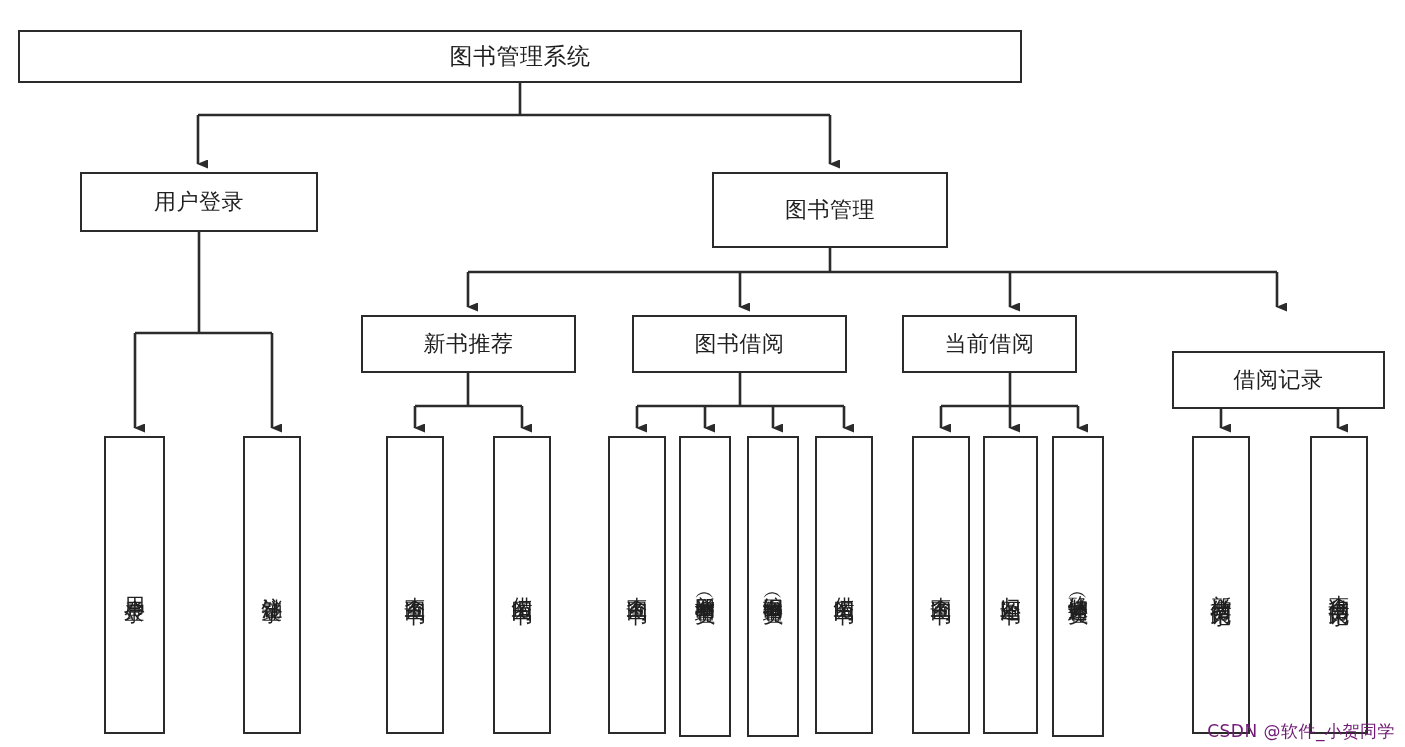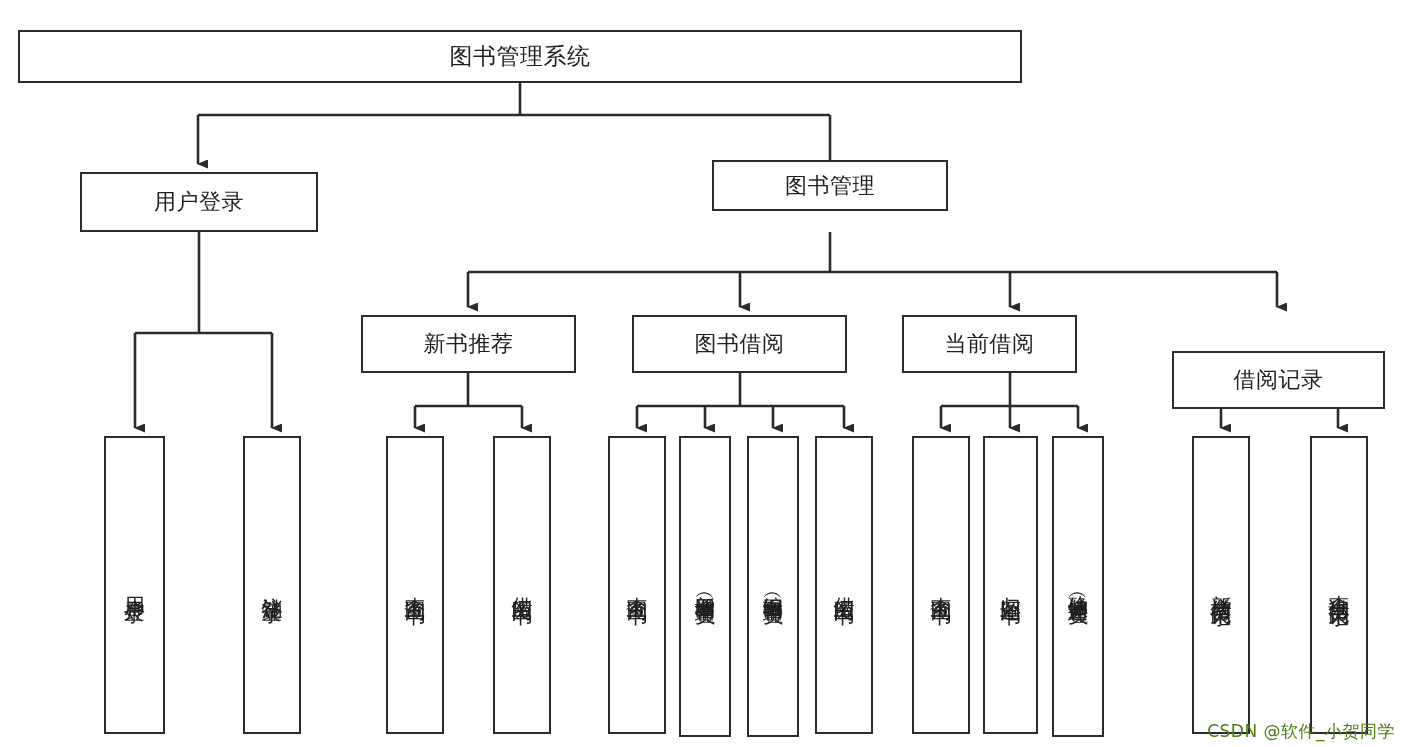--- a/index.html
+++ b/index.html
@@ -66,21 +66,21 @@
   }
   .node.vert.tall .node-label {
     font-size: 20px;
     letter-spacing: 1.5px;
   }
   #watermark {
     position: absolute;
     right: 10px;
     bottom: 4px;
     font-size: 17px;
-    color: #4d7c0f;
+    color: #701a75;
     letter-spacing: 0.5px;
     white-space: nowrap;
     user-select: none;
   }
 </style>
 </head>
 <body>
 
 <div id="diagram-root">
 
@@ -137,21 +137,21 @@
     </g>
   </svg>
 
   <div class="node horiz root" style="left:18px; top:14px; width:1004px; height:53px;margin-top:16px;">
     <span class="node-label">图书管理系统</span>
   </div>
 
   <div class="node horiz" style="left:80px; top:172px; width:238px; height:60px;">
     <span class="node-label">用户登录</span>
   </div>
-  <div class="node horiz" style="left:712px; top:160px; width:236px; height:51px;">
+  <div class="node horiz" style="left:712px; top:172px; width:236px; height:76px;">
     <span class="node-label">图书管理</span>
   </div>
 
   <div class="node horiz" style="left:361px; top:315px; width:215px; height:58px;">
     <span class="node-label">新书推荐</span>
   </div>
   <div class="node horiz" style="left:632px; top:315px; width:215px; height:58px;">
     <span class="node-label">图书借阅</span>
   </div>
   <div class="node horiz" style="left:902px; top:315px; width:175px; height:58px;">

